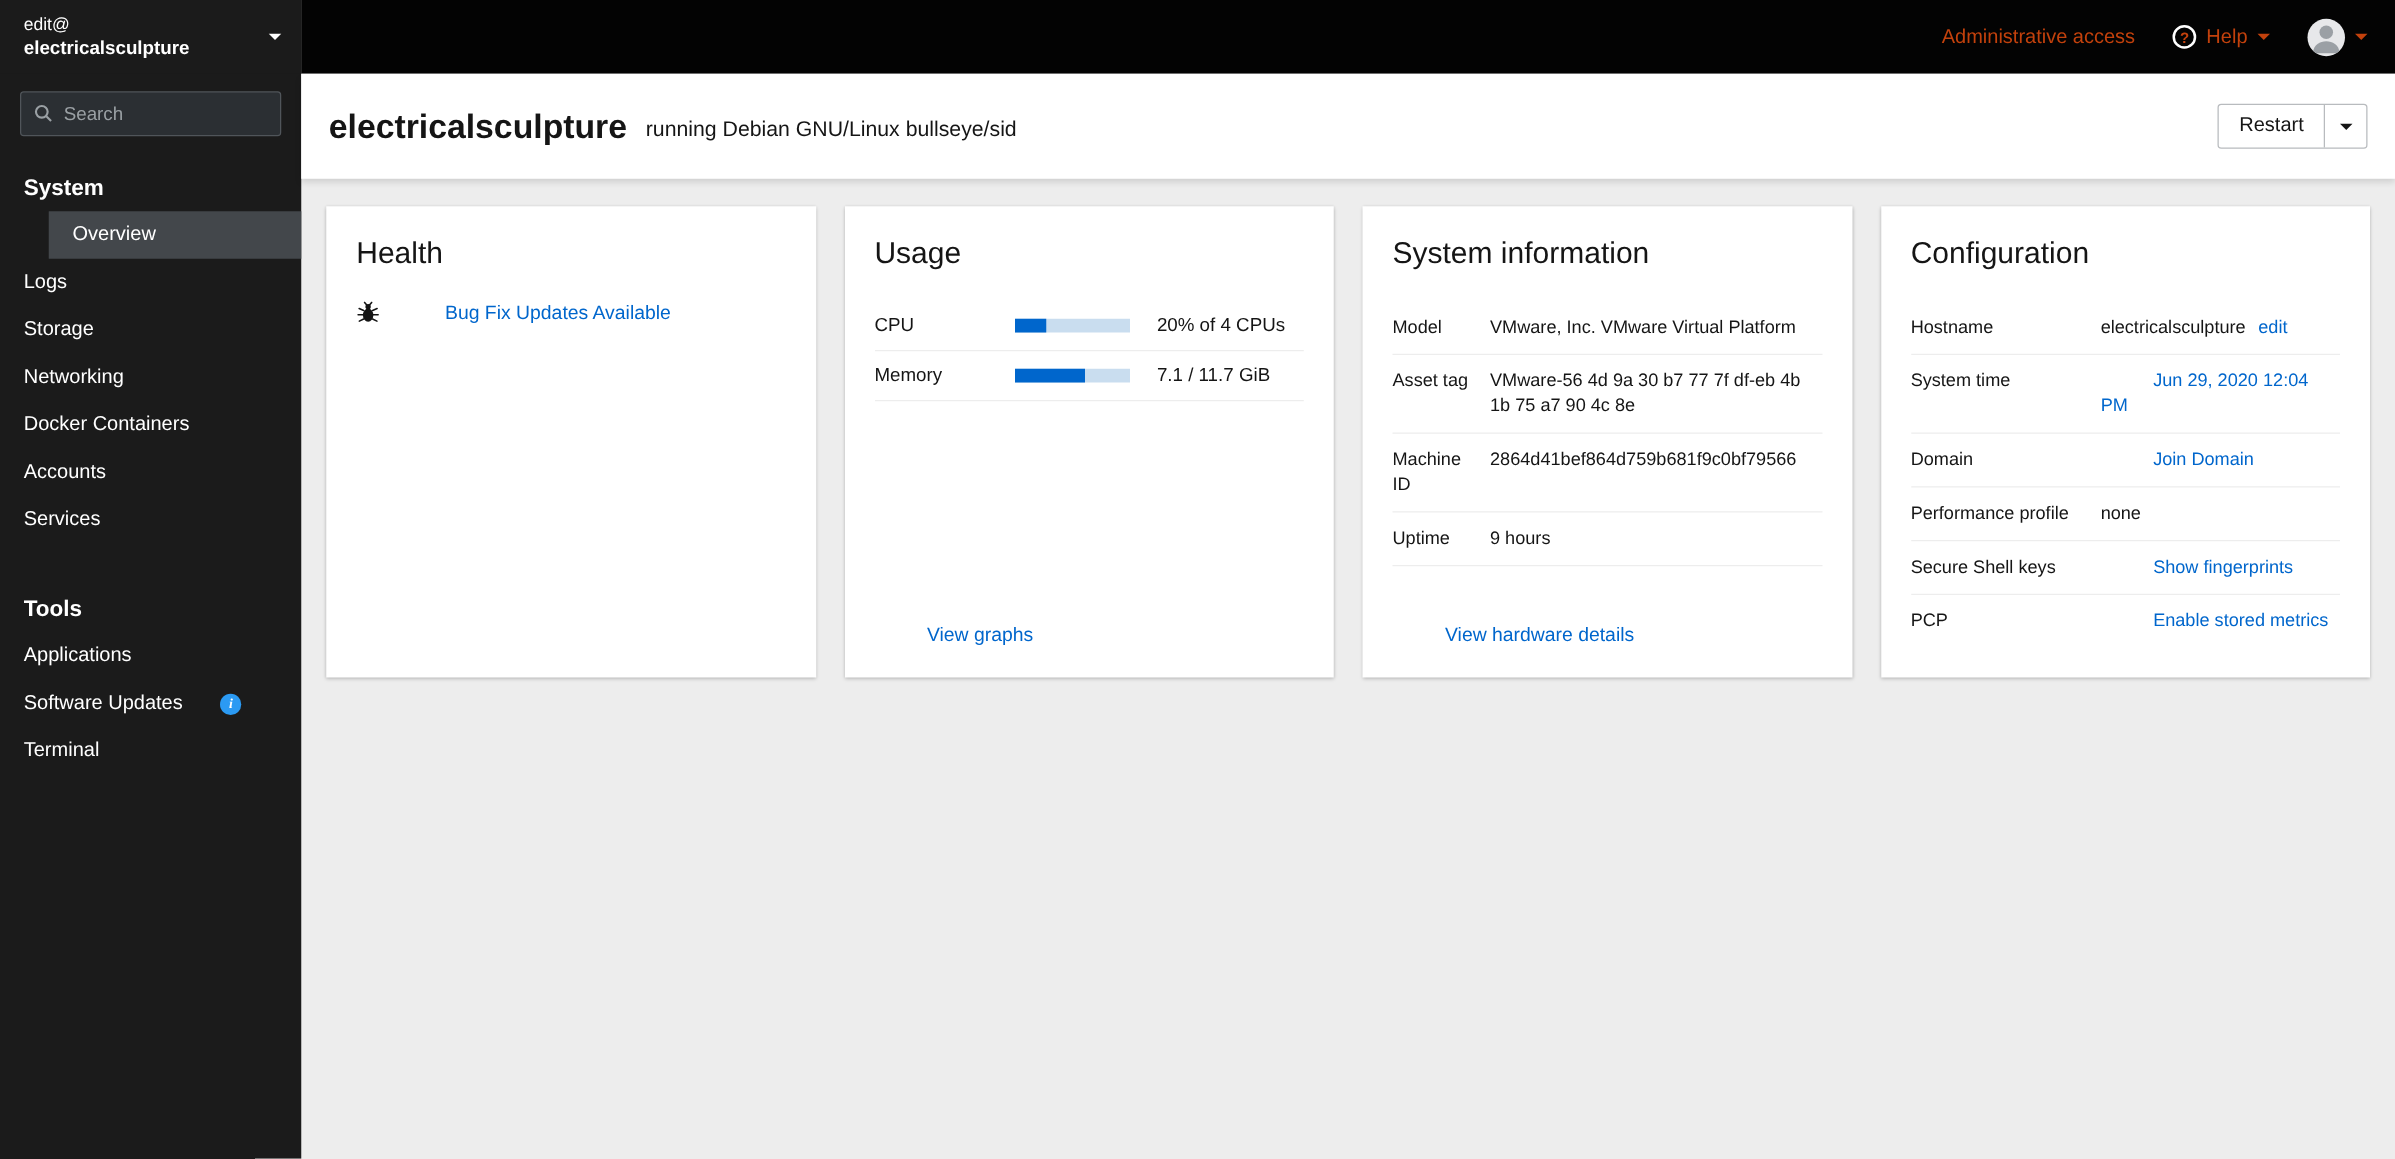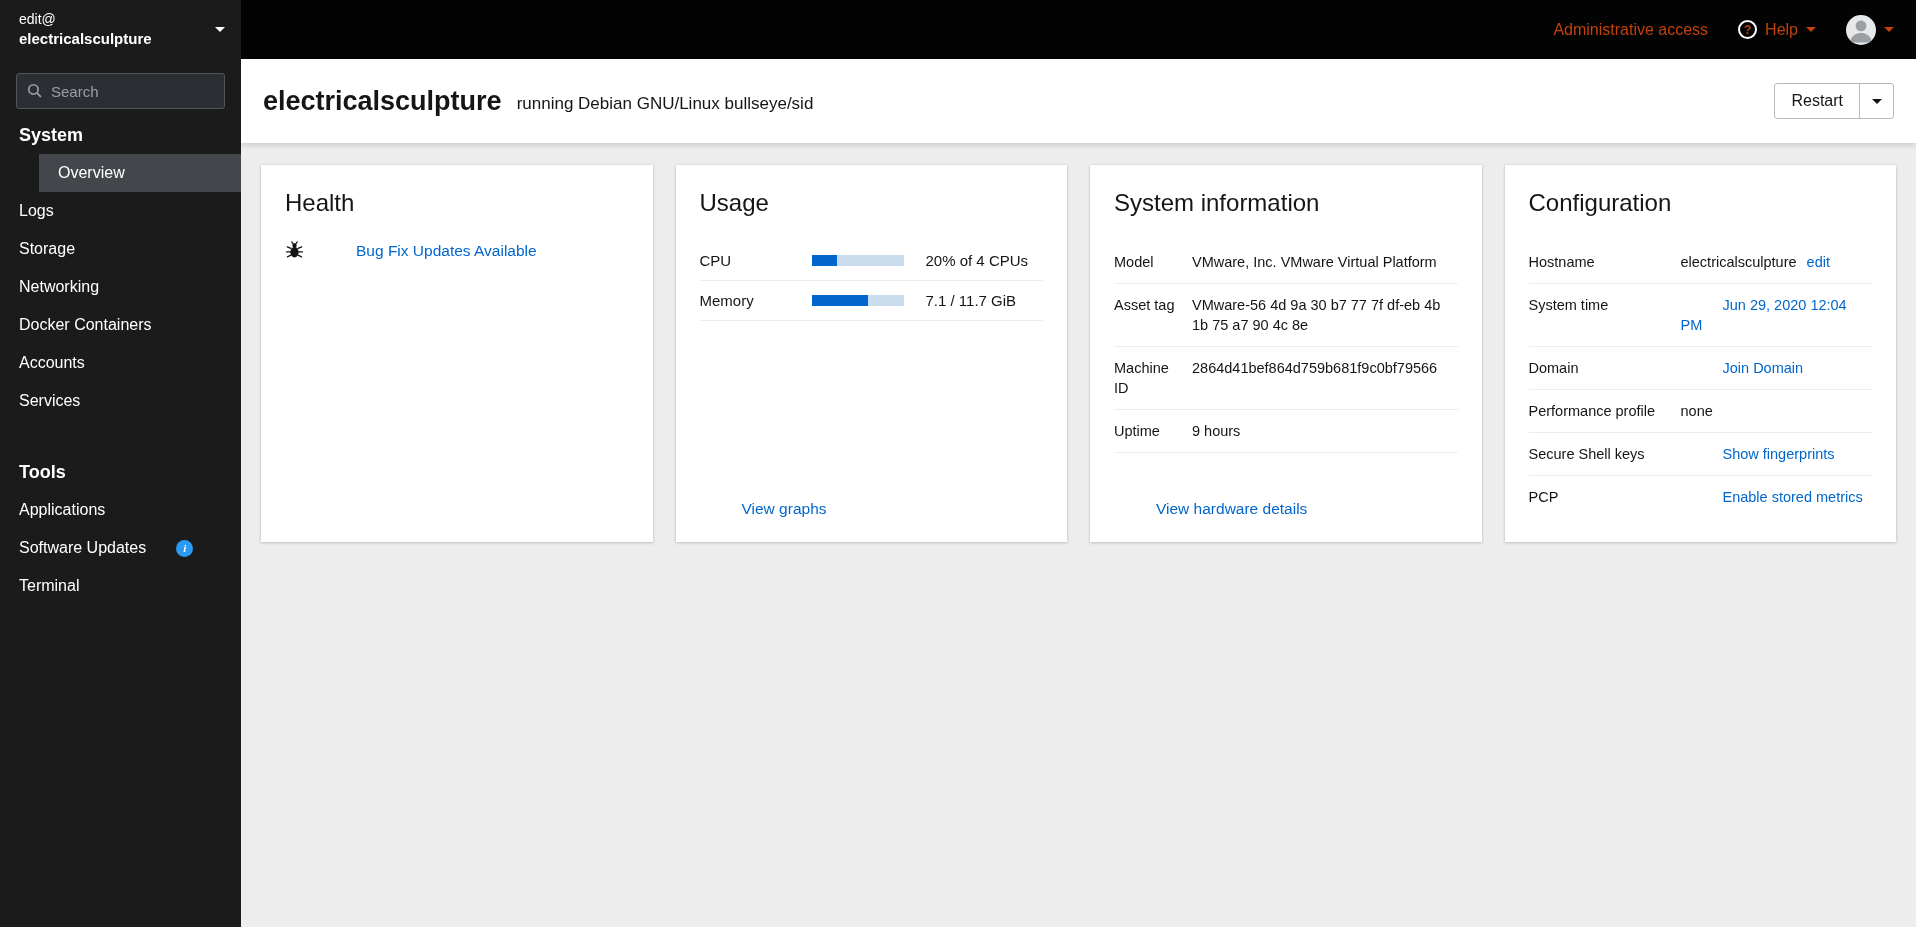--- a/index.html
+++ b/index.html
@@ -26,21 +26,21 @@
   }
   .user-lines { flex: 1; line-height: 1.35; }
   .user-line1 { font-size: 14px; }
   .user-line2 { font-size: 15px; font-weight: bold; }
   .caret {
     width: 0; height: 0;
     border-left: 5px solid transparent; border-right: 5px solid transparent;
     border-top: 5px solid currentColor;
     display: inline-block;
   }
-  .search-wrap { margin: 14px 16px 0; position: relative; }
+  .search-wrap { margin: 14px 16px 15px; position: relative; }
   .search-input {
     width: 100%; height: 36px;
     background: #2b2f33; border: 1px solid #50555a; border-radius: 3px;
     color: #e0e0e0; padding: 0 10px 0 34px; font-size: 15px;
     font-family: "Liberation Sans", "DejaVu Sans", sans-serif;
     outline: none;
   }
   .search-input::placeholder { color: #9aa0a4; }
   .search-icon { position: absolute; left: 10px; top: 9px; line-height: 0; }
 

